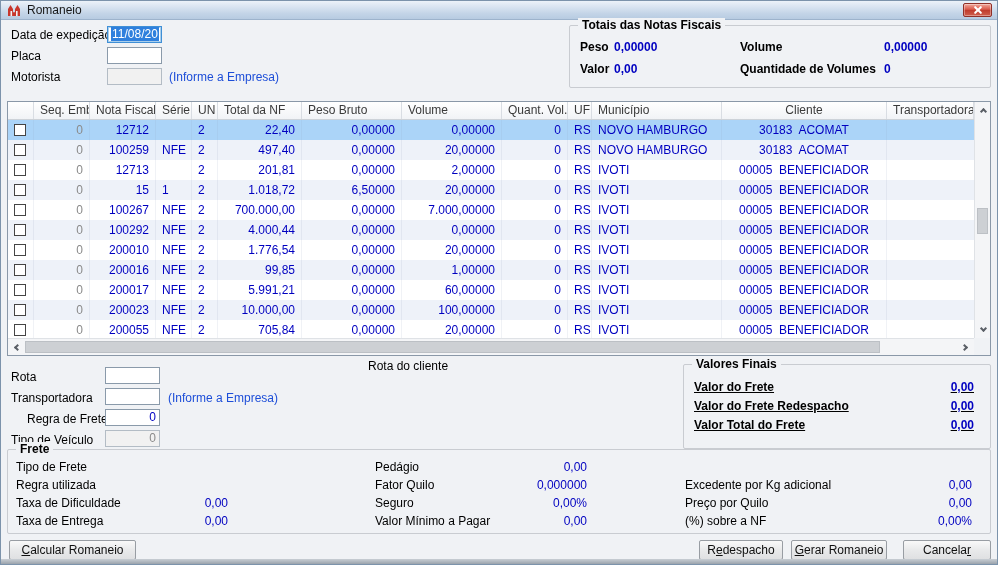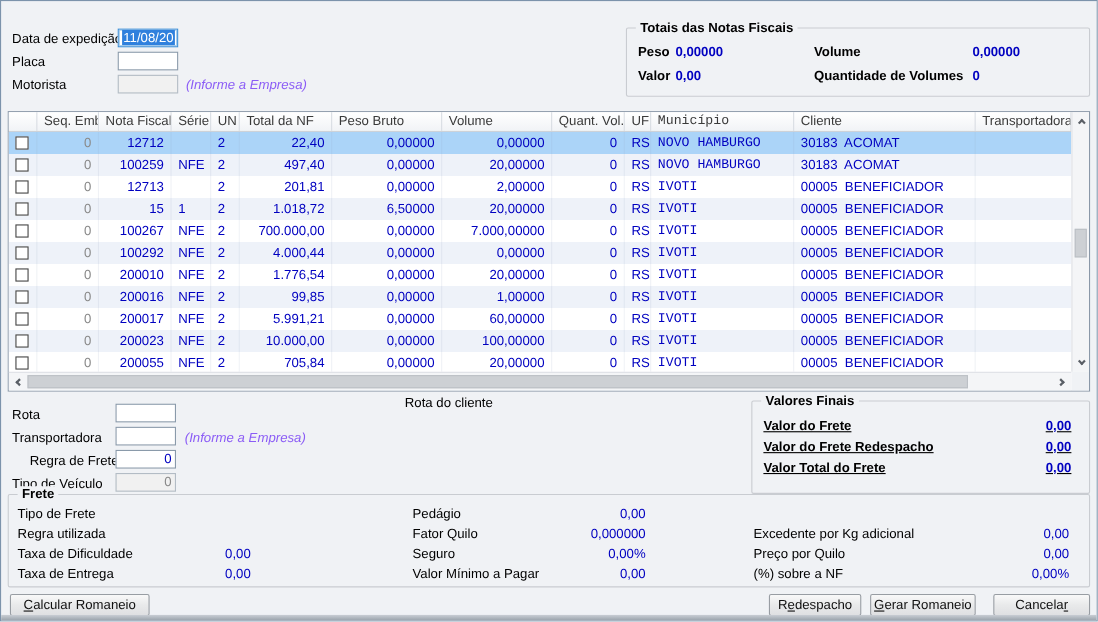--- a/index.html
+++ b/index.html
@@ -16,21 +16,21 @@
   .app-icon{width:14px;height:14px;display:inline-block;}
   .win-title{margin-left:6px;color:#161616;}
   .close-btn{position:absolute;right:5px;top:2px;width:29px;height:14px;border:1px solid #903028;
     border-radius:2px;background:linear-gradient(#f2a99c,#d9594a 45%,#bf3a2b 50%,#cf5f4d);
     display:flex;align-items:center;justify-content:center;box-shadow:inset 0 0 0 1px rgba(255,255,255,.35);}
   .xwrap{position:relative;width:10px;height:10px;}
   .xbar{position:absolute;left:0;top:4px;width:10px;height:2px;background:#fff;border-radius:1px;}
   .xbar.a{transform:rotate(45deg);} .xbar.b{transform:rotate(-45deg);}
   
   .lbl{position:absolute;white-space:nowrap;color:#000;}
-  .hint{position:absolute;white-space:nowrap;color:#8b5cf6;font-style:italic;}
+  .hint{position:absolute;white-space:nowrap;color:#1d4ed8;}
   .input{position:absolute;width:55px;height:17px;background:#fff;border:1px solid #8a9aaa;
     line-height:15px;padding:0 3px;overflow:hidden;}
   .input.focus{border:1px solid #3f8fd6;box-shadow:inset 0 0 0 1px #aacfec;}
   .input.disabled{background:#f1f1f1;border-color:#b3bcc5;color:#8a8a8a;}
   .input .sel{background:#2f80dd;color:#fff;padding:0 1px;}
   .input.num{text-align:right;color:#0000c0;}
   .input.num.disabled{color:#8a8a8a;}
   .group{position:absolute;border:1px solid #c9ccd1;border-radius:2px;}
   .group-title{position:absolute;top:-8px;left:8px;background:#f0f2f5;padding:0 4px;font-weight:bold;color:#000;white-space:nowrap;}
   
@@ -50,22 +50,22 @@
   .c-seq{width:56px;text-align:right;}
   .row .c-seq{color:#8a8a8a;}
   .c-nf{width:66px;text-align:right;}
   .c-serie{width:36px;}
   .c-un{width:26px;}
   .c-total{width:84px;text-align:right;}
   .c-peso{width:100px;text-align:right;}
   .c-vol{width:100px;text-align:right;}
   .c-qvol{width:66px;text-align:right;}
   .c-uf{width:24px;}
-  .c-mun{width:130px;font-family:Liberation Mono, monospace;}
-  .c-cli{width:165px;}
+  .c-mun{width:130px;}
+  .c-cli{width:165px;text-align:center;}
   .c-tra{flex:1;border-right:none;}
   .checkbox{width:12px;height:12px;border:1px solid #444;background:#fff;display:inline-block;}
   
   .vscroll{position:absolute;right:0;top:0;bottom:17px;width:16px;background:#f4f5f7;border-left:1px solid #dfe2e6;}
   .hscroll{position:absolute;left:0;bottom:0;right:16px;height:17px;background:#f4f5f7;border-top:1px solid #dfe2e6;}
   .corner{position:absolute;right:0;bottom:0;width:16px;height:17px;background:#f0f2f5;}
   .sb-btn{position:absolute;width:16px;height:16px;display:flex;align-items:center;justify-content:center;}
   .vscroll .up{top:0;} .vscroll .down{bottom:0;}
   .hscroll .left{left:0;top:0;} .hscroll .right{right:0;top:0;}
   .v-thumb{position:absolute;left:2px;right:2px;top:106px;height:26px;background:#cdd0d4;border:1px solid #bcc0c5;}
@@ -89,20 +89,35 @@
   .btn{position:absolute;top:539px;height:20px;border:1px solid #989da3;border-radius:2px;
     background:linear-gradient(#f9f9f9,#e9eaeb 48%,#dfe0e2);display:flex;align-items:center;justify-content:center;
     color:#101010;cursor:default;}
   .bottom-edge{position:absolute;left:0;right:0;bottom:0;height:5px;background:linear-gradient(#c9ced4,#9aa3ac);}
 </style>
 </head>
 <body>
 
 <div class="window">
 
+  <div class="titlebar">
+    <span class="app-icon">
+      <svg width="14" height="14" viewBox="0 0 14 14">
+        <path d="M1 13 V6 l2.5-4 2.5 4 v3.2 h2 V6 l2.5-4 2.5 4 v7 z" fill="#c8372d"></path>
+        <path d="M3.5 13 V8 h1.6 v5 z M9 13 V8 h1.6 v5 z" fill="#f0f2f5"></path>
+      </svg>
+    </span>
+    <span class="win-title">Romaneio</span>
+    <div class="close-btn">
+      <span class="xwrap">
+          <span class="xbar a"></span>
+          <span class="xbar b"></span>
+        </span>
+    </div>
+  </div>
 
   <span class="lbl" style="left:10px;top:27px">Data de expedição</span>
   <div class="input focus" style="left:106px;top:25px">
     <span class="sel">11/08/20</span>
   </div>
   <span class="lbl" style="left:10px;top:48px">Placa</span>
   <div class="input" style="left:106px;top:46px"></div>
   <span class="lbl" style="left:10px;top:69px">Motorista</span>
   <div class="input disabled" style="left:106px;top:67px"></div>
   <span class="hint" style="left:168px;top:69px">(Informe a Empresa)</span>

